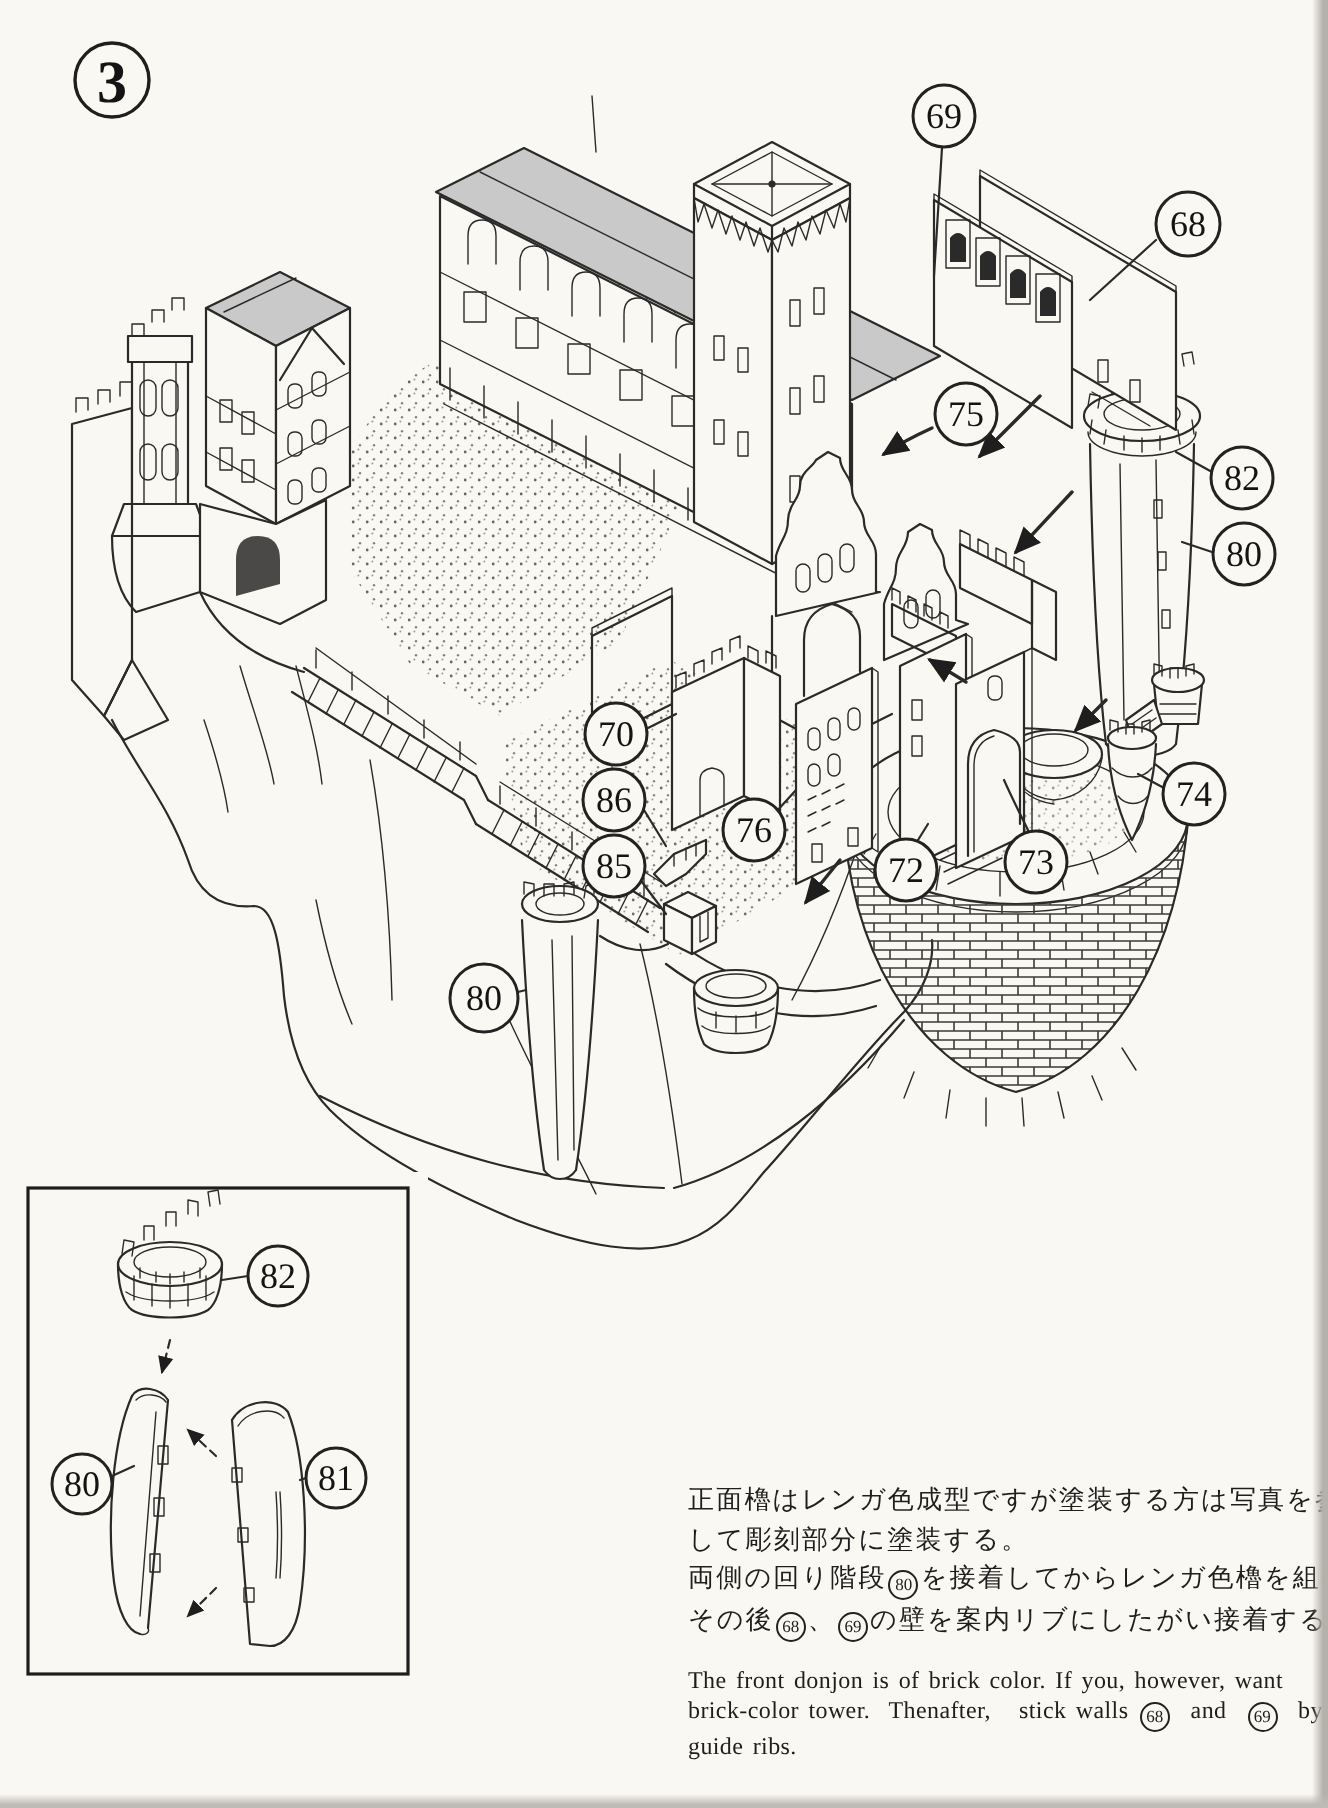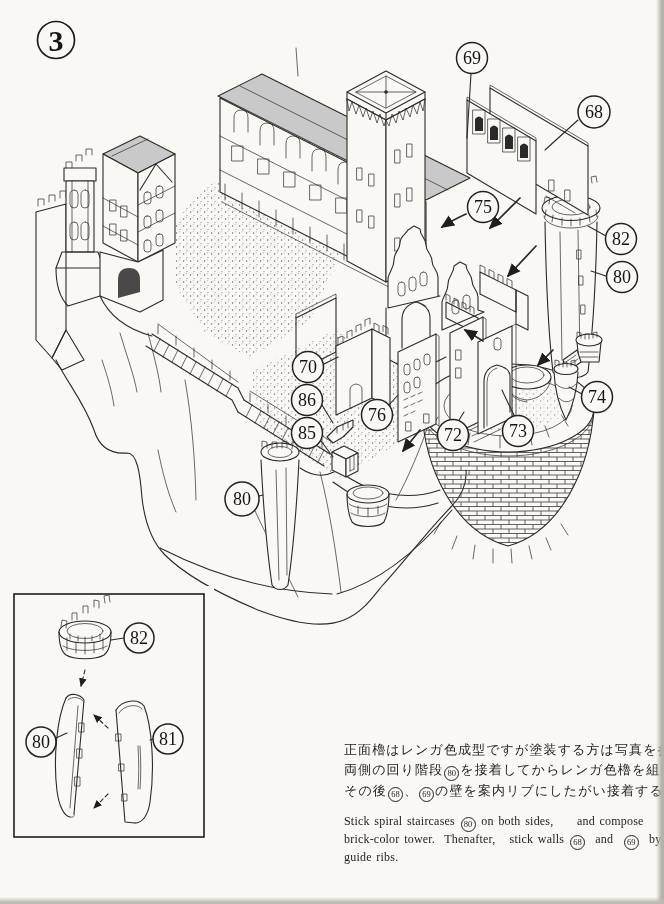--- a/index.html
+++ b/index.html
@@ -460,24 +460,25 @@
     </g>
   <g class="co">
       <circle cx="158" cy="153" r="15"></circle>
       <text x="158" y="159">81</text>
     </g>
 </svg>
 
 <div id="text-block">
   <div class="jp">
       <div class="line">正面櫓はレンガ色成型ですが塗装する方は写真を参考に</div>
+      <div class="line">して彫刻部分に塗装する。</div>
       <div class="line">両側の回り階段<span class="circ">80</span>を接着してからレンガ色櫓を組む。</div>
       <div class="line">その後<span class="circ">68</span>、<span class="circ">69</span>の壁を案内リブにしたがい接着する。</div>
     </div>
   <div class="en">
-      <div class="line">Stick spiral staircases <span class="circ">80</span> on both sides,     and compose</div>
+      <div class="line">The front donjon is of brick color. If you, however, want</div>
       <div class="line">brick-color tower.  Thenafter,   stick walls <span class="circ">68</span>  and  <span class="circ">69</span>  by</div>
       <div class="line">guide ribs.</div>
     </div>
 </div>
 
 <div id="edge-right"></div>
 <div id="edge-bottom"></div>
 
 </body></html>

